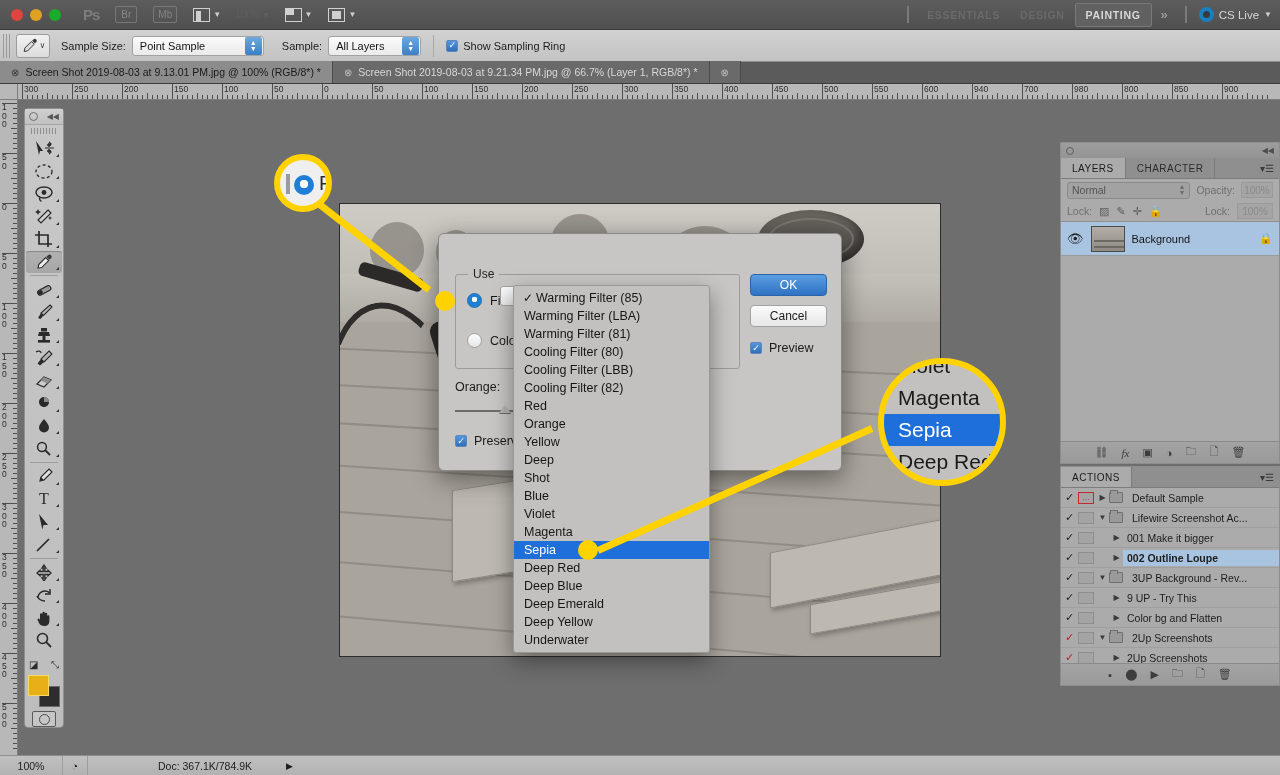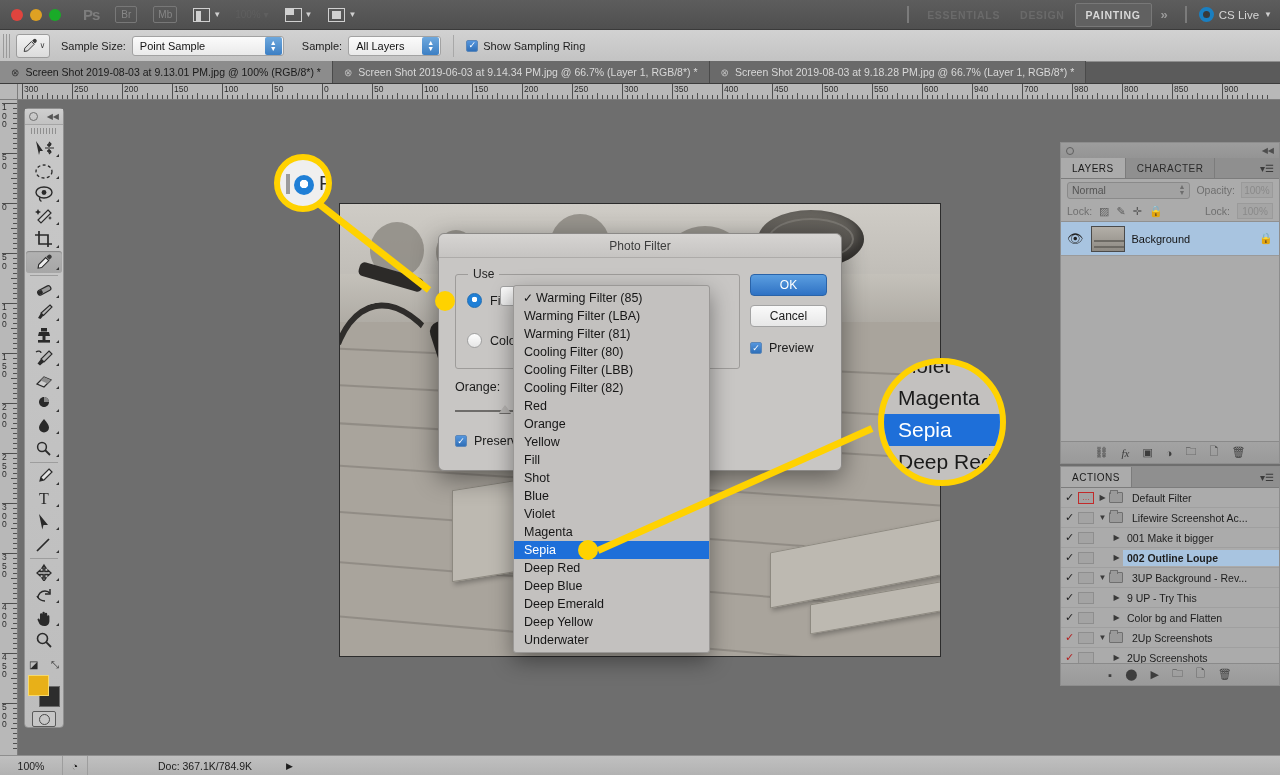--- a/index.html
+++ b/index.html
@@ -322,21 +322,21 @@
   <div class="optbar">
     <div class="grip"></div>
     <div class="opt-tool">
       <svg width="17" height="17" viewBox="0 0 17 17">
         <path d="M12.6 2.2a2 2 0 0 1 2.8 2.8l-1.5 1.5-2.8-2.8 1.5-1.5z" fill="#3b3b3b"></path>
         <path d="M10.4 4.5l2.8 2.8-6.6 6.6-3.4.6.6-3.4 6.6-6.6z" fill="#d9d9d9" stroke="#3b3b3b" stroke-width="1"></path>
       </svg>
       <span style="font-size:8px;color:#444">∨</span>
     </div>
     <span class="opt-lbl">Sample Size:</span>
-    <div class="combo" style="width:152px">
+    <div class="combo" style="width:132px">
       <span>Point Sample</span>
       <span class="stepper">
           <span>▲</span>
           <span>▼</span>
         </span>
     </div>
     <span class="opt-lbl" style="margin-left:18px">Sample:</span>
     <div class="combo" style="width:93px">
       <span>All Layers</span>
       <span class="stepper">
@@ -349,25 +349,24 @@
     <span>Show Sampling Ring</span>
   </div>
 
   <div class="tabbar">
     <div class="tab active">
       <span class="tab-x">⊗</span>
       <span>Screen Shot 2019-08-03 at 9.13.01 PM.jpg @ 100% (RGB/8*) *</span>
     </div>
     <div class="tab">
       <span class="tab-x">⊗</span>
-      <span>Screen Shot 2019-06-03 at 9.14.34 PM.jpg @ 66.7% (Layer 1, RGB/8*) *</span>
+      <span>Screen Shot 2019-08-03 at 9.21.34 PM.jpg @ 66.7% (Layer 1, RGB/8*) *</span>
     </div>
     <div class="tab">
       <span class="tab-x">⊗</span>
-      <span>Screen Shot 2019-08-03 at 9.18.28 PM.jpg @ 66.7% (Layer 1, RGB/8*) *</span>
     </div>
   </div>
 
   <div class="ruler-corner"></div>
   <div class="ruler-h" id="rulerH">
       <span class="rh-lbl" style="left: 4px;">300</span>
       <span class="rh-tick" style="left: 4px; height: 15px;"></span>
       <span class="rh-tick" style="left: 9px; height: 4px;"></span>
       <span class="rh-tick" style="left: 14px; height: 4px;"></span>
       <span class="rh-tick" style="left: 19px; height: 4px;"></span>
@@ -961,21 +960,20 @@
     <div class="swatches">
       <span class="sw-bg"></span>
       <span class="sw-fg"></span>
     </div>
     <div class="qmask">
         <i></i>
       </div>
   </div>
 
   <div class="dlg">
-    <div class="dlg-title">Photo Filter</div>
 
     <div class="grp">
       <span class="grp-lbl">Use</span>
       <div class="rrow" style="position:absolute;left:11px;top:18px">
         <span class="radio on"></span>
         <span>Filter:</span>
       </div>
       <div class="rrow" style="position:absolute;left:11px;top:58px">
         <span class="radio"></span>
         <span>Color:</span>
@@ -1026,21 +1024,21 @@
       <div class="dd-item">
         <span>Red</span>
       </div>
       <div class="dd-item">
         <span>Orange</span>
       </div>
       <div class="dd-item">
         <span>Yellow</span>
       </div>
       <div class="dd-item">
-        <span>Fill</span>
+        <span>Deep</span>
       </div>
       <div class="dd-item">
         <span>Shot</span>
       </div>
       <div class="dd-item">
         <span>Blue</span>
       </div>
       <div class="dd-item">
         <span>Violet</span>
       </div>
@@ -1149,21 +1147,21 @@
       <div class="ptab active">ACTIONS</div>
       <div class="pmenu">▾☰</div>
     </div>
     <div id="actionRows" style="height:176px;overflow:hidden">
         <div class="act-row">
           <span class="act-chk">✓</span>
           <span class="act-box red">…</span>
           <span style="width: 0px;"></span>
           <span class="act-tri">▶</span>
           <span class="act-folder"></span>
-          <span class="act-name">Default Filter</span>
+          <span class="act-name">Default Sample</span>
         </div>
         <div class="act-row">
           <span class="act-chk">✓</span>
           <span class="act-box"></span>
           <span style="width: 0px;"></span>
           <span class="act-tri">▼</span>
           <span class="act-folder"></span>
           <span class="act-name">Lifewire Screenshot Ac...</span>
         </div>
         <div class="act-row">

